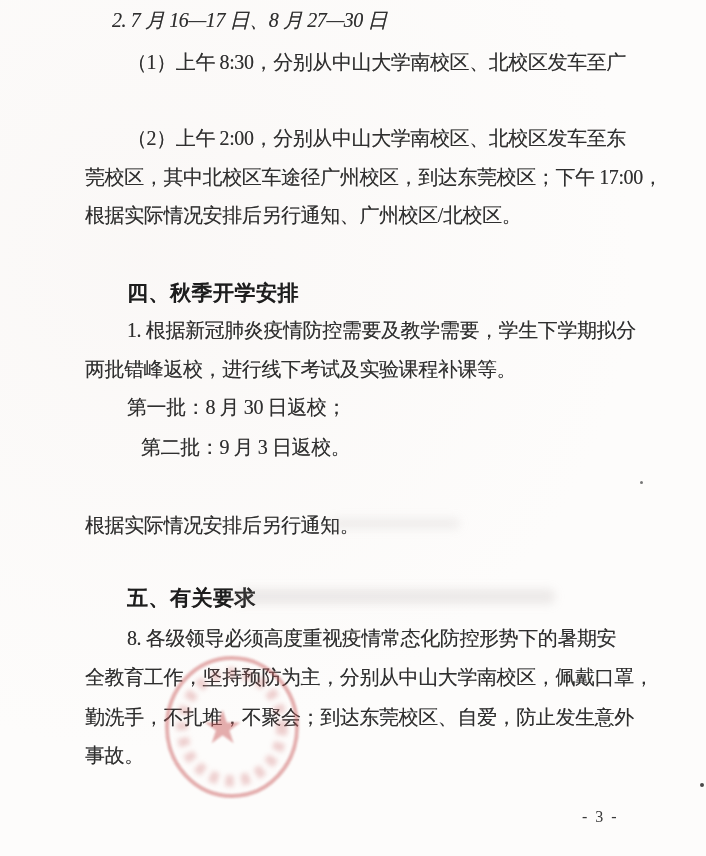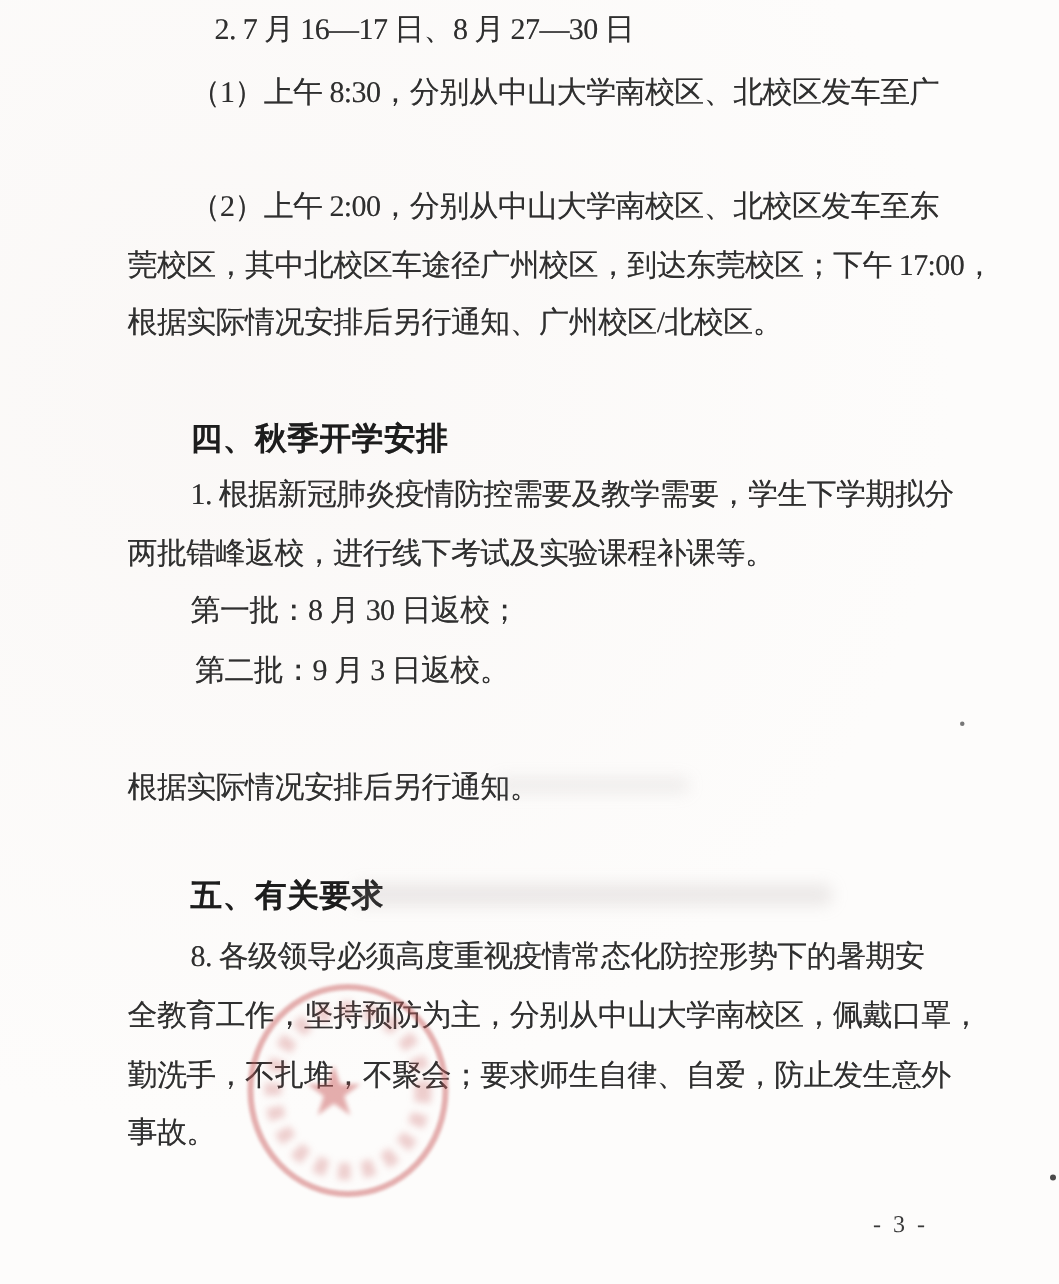--- a/index.html
+++ b/index.html
@@ -80,37 +80,37 @@
     font-size: 16px;
     letter-spacing: 2px;
     color: #3a3a3a;
   }
 </style>
 </head>
 <body>
 
 <div class="page">
 
-  <div class="ln" style="top:8px;   left:143px;">2. 7 月 16—17 日、8 月 27—30 日</div>
+  <div class="ln" style="top:8px;   left:112px;font-style:italic;">2. 7 月 16—17 日、8 月 27—30 日</div>
   <div class="ln" style="top:50px;  left:127px;">（1）上午 8:30，分别从中山大学南校区、北校区发车至广</div>
   <div class="ln" style="top:126px; left:127px;">（2）上午 2:00，分别从中山大学南校区、北校区发车至东</div>
   <div class="ln" style="top:165px; left:85px;">莞校区，其中北校区车途径广州校区，到达东莞校区；下午 17:00，</div>
   <div class="ln" style="top:203px; left:85px;">根据实际情况安排后另行通知、广州校区/北校区。</div>
 
   <div class="ln heading" style="top:281px; left:127px;">四、秋季开学安排</div>
   <div class="ln" style="top:318px; left:127px;">1. 根据新冠肺炎疫情防控需要及教学需要，学生下学期拟分</div>
   <div class="ln" style="top:357px; left:85px;">两批错峰返校，进行线下考试及实验课程补课等。</div>
   <div class="ln" style="top:395px; left:127px;">第一批：8 月 30 日返校；</div>
-  <div class="ln" style="top:435px; left:130px;">第二批：9 月 3 日返校。</div>
+  <div class="ln" style="top:435px; left:141px;">第二批：9 月 3 日返校。</div>
   <div class="ln" style="top:513px; left:85px;">根据实际情况安排后另行通知。</div>
 
   <div class="ln heading" style="top:586px; left:127px;">五、有关要求</div>
   <div class="ln" style="top:626px; left:127px;">8. 各级领导必须高度重视疫情常态化防控形势下的暑期安</div>
   <div class="ln" style="top:665px; left:85px;">全教育工作，坚持预防为主，分别从中山大学南校区，佩戴口罩，</div>
-  <div class="ln" style="top:705px; left:85px;">勤洗手，不扎堆，不聚会；要求师生自律、自爱，防止发生意外</div>
+  <div class="ln" style="top:705px; left:85px;">勤洗手，不扎堆，不聚会；到达东莞校区、自爱，防止发生意外</div>
   <div class="ln" style="top:743px; left:85px;">事故。</div>
 
   <div class="smudge" style="left:235px; top:589px; width:320px; height:15px;"></div>
   <div class="smudge" style="left:330px; top:518px; width:130px; height:11px; background:rgba(168,160,160,0.15);"></div>
   <div class="speck" style="left:700px; top:783px; width:4px; height:4px;"></div>
   <div class="speck" style="left:640px; top:481px; width:3px; height:3px; background:#777;"></div>
 
   <div class="seal">
     <svg width="150" height="150" viewBox="0 0 150 150">
 

